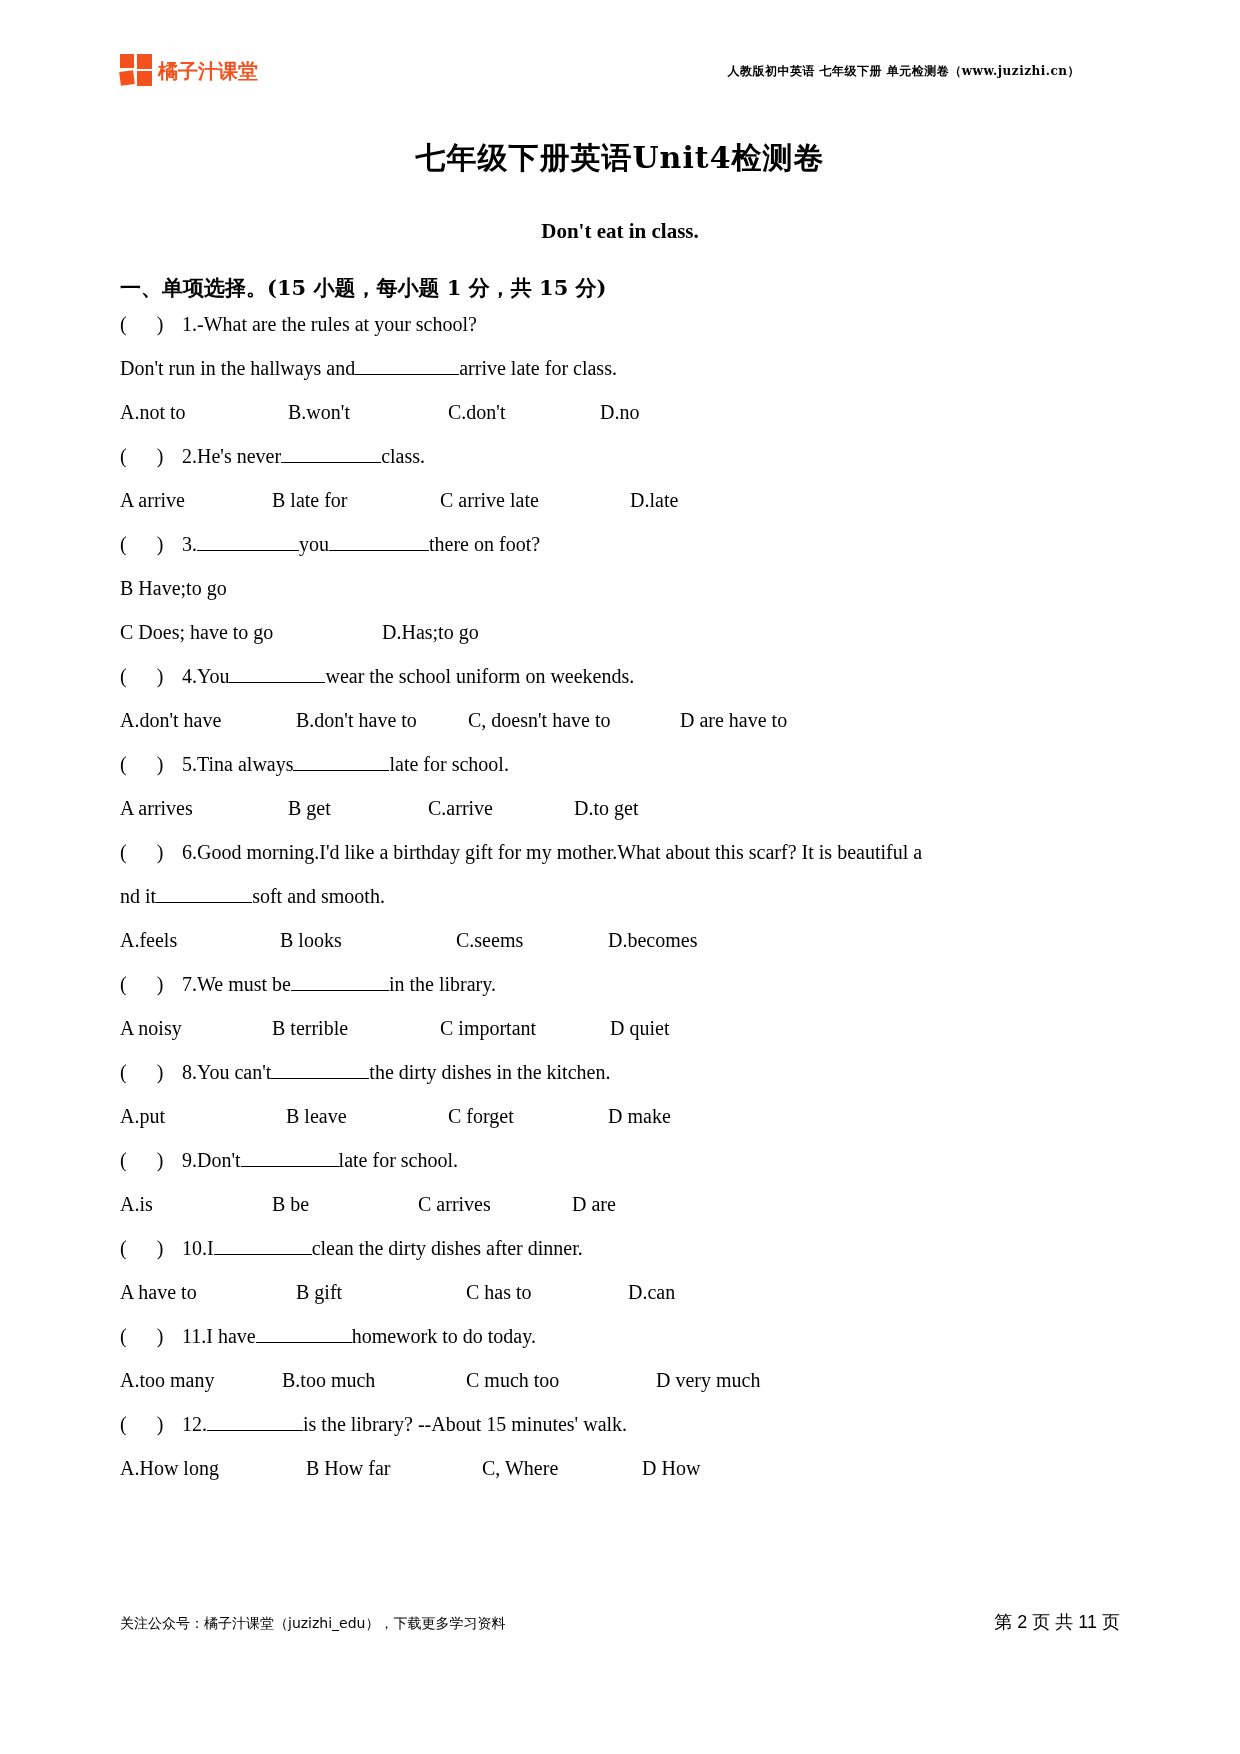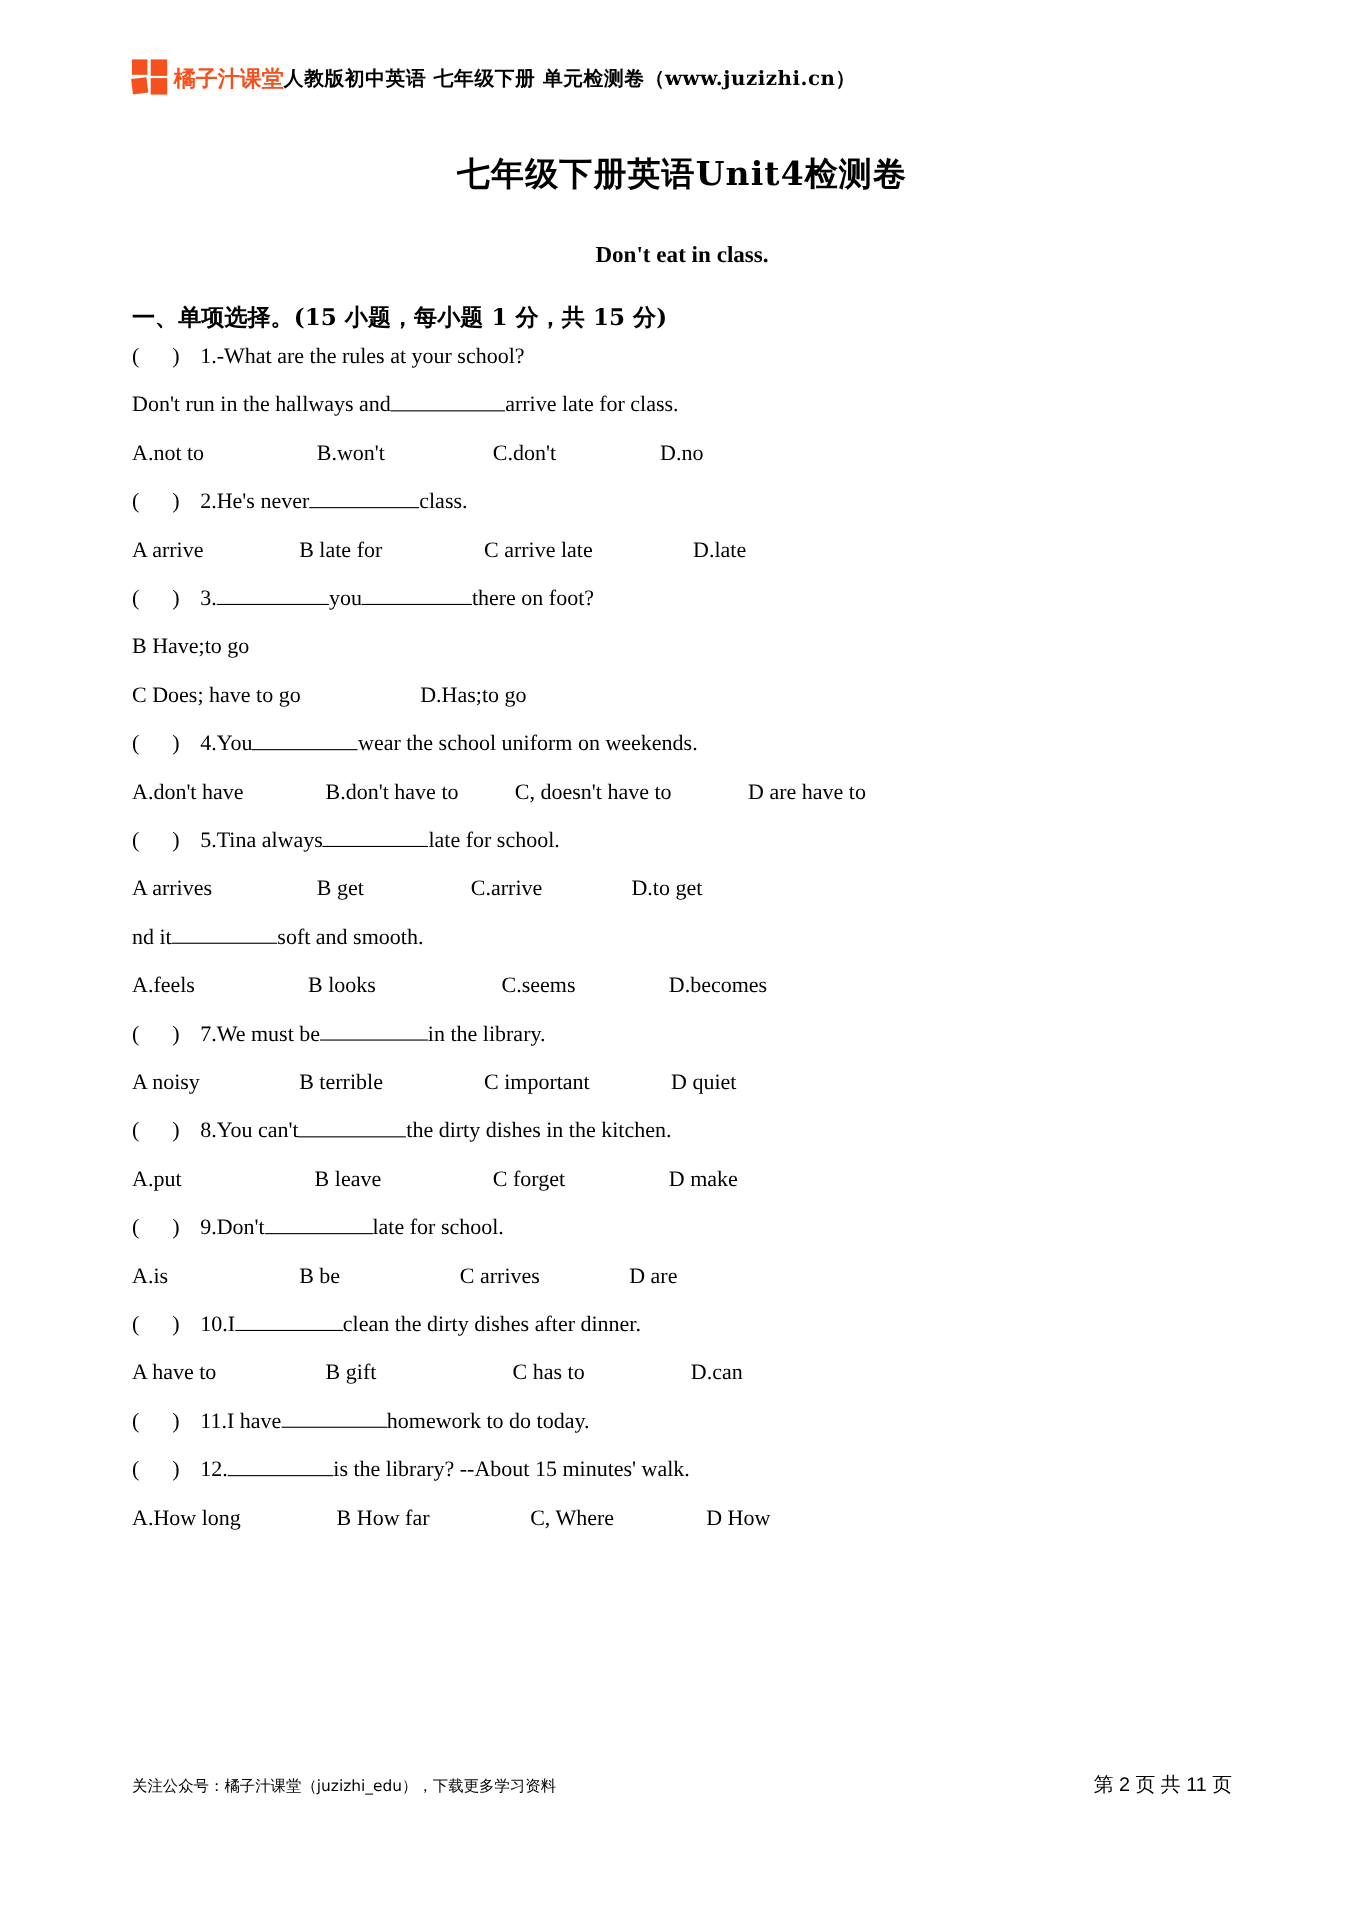--- a/index.html
+++ b/index.html
@@ -56,23 +56,23 @@
     color: #f4511e;
     font-family: "DejaVu Sans", sans-serif;
     font-size: 20px;
     font-weight: bold;
     letter-spacing: 0px;
     line-height: 1;
     white-space: nowrap;
   }
   .header-title {
     flex: 1 1 auto;
-    text-align: left;
+    text-align: right;
     font-family: "DejaVu Serif", serif;
-    font-size: 18px;
+    font-size: 12px;
     font-weight: bold;
     letter-spacing: 0.5px;
     white-space: nowrap;
     padding-right: 40px;
   }
 
   
   .doc-title {
     text-align: center;
     font-size: 30px;
@@ -213,20 +213,23 @@
   <div class="q-line">
     <span class="paren">(&nbsp;&nbsp;&nbsp;&nbsp;&nbsp;&nbsp;)</span><span>5.</span><span>Tina always</span><span class="blank" style="width:96px"></span><span>late for school.</span>
   </div>
   <div class="opt-row">
     <span class="opt" style="width:168px">A arrives</span>
     <span class="opt" style="width:140px">B get</span>
     <span class="opt" style="width:146px">C.arrive</span>
     <span class="opt">D.to get</span>
   </div>
 
+  <div class="q-line wrap">
+    <span class="paren">(&nbsp;&nbsp;&nbsp;&nbsp;&nbsp;&nbsp;)</span><span>6.</span><span>Good morning.I'd like a birthday gift for my mother.What about this scarf? It is beautiful a</span>
+  </div>
   <div class="q-line">
     <span>nd it</span><span class="blank" style="width:96px"></span><span>soft and smooth.</span>
   </div>
   <div class="opt-row">
     <span class="opt" style="width:160px">A.feels</span>
     <span class="opt" style="width:176px">B looks</span>
     <span class="opt" style="width:152px">C.seems</span>
     <span class="opt">D.becomes</span>
   </div>
 
@@ -265,20 +268,26 @@
   </div>
   <div class="opt-row">
     <span class="opt" style="width:176px">A have to</span>
     <span class="opt" style="width:170px">B gift</span>
     <span class="opt" style="width:162px">C has to</span>
     <span class="opt">D.can</span>
   </div>
 
   <div class="q-line">
     <span class="paren">(&nbsp;&nbsp;&nbsp;&nbsp;&nbsp;&nbsp;)</span><span>11.</span><span>I have</span><span class="blank" style="width:96px"></span><span>homework to do today.</span>
+  </div>
+  <div class="opt-row">
+    <span class="opt" style="width:162px">A.too many</span>
+    <span class="opt" style="width:184px">B.too much</span>
+    <span class="opt" style="width:190px">C much too</span>
+    <span class="opt">D very much</span>
   </div>
 
   <div class="q-line">
     <span class="paren">(&nbsp;&nbsp;&nbsp;&nbsp;&nbsp;&nbsp;)</span><span>12.</span><span class="blank" style="width:96px"></span><span>is the library?    --About 15 minutes' walk.</span>
   </div>
   <div class="opt-row">
     <span class="opt" style="width:186px">A.How long</span>
     <span class="opt" style="width:176px">B How far</span>
     <span class="opt" style="width:160px">C, Where</span>
     <span class="opt">D How</span>

